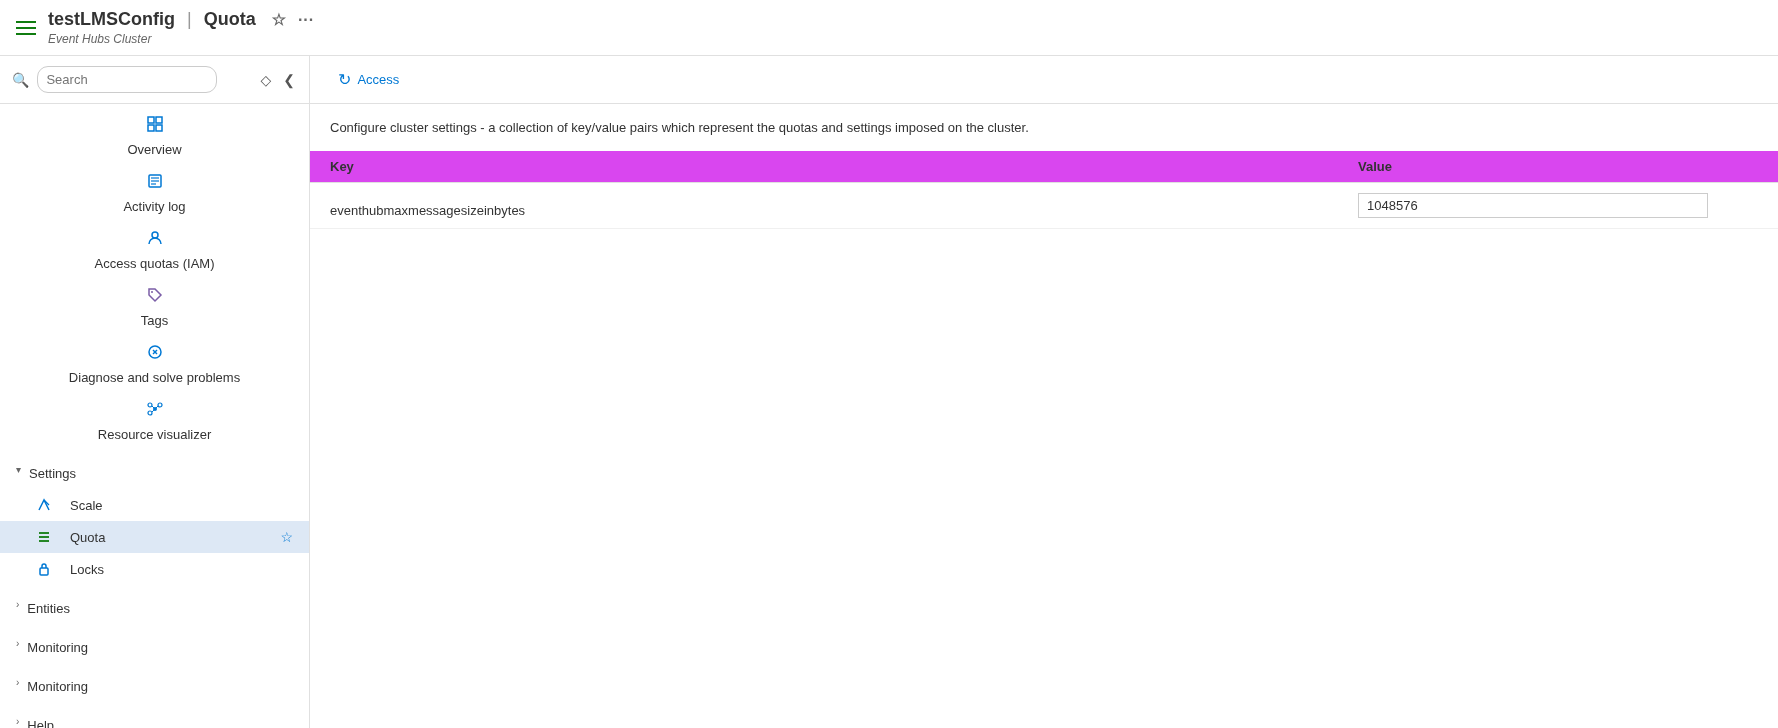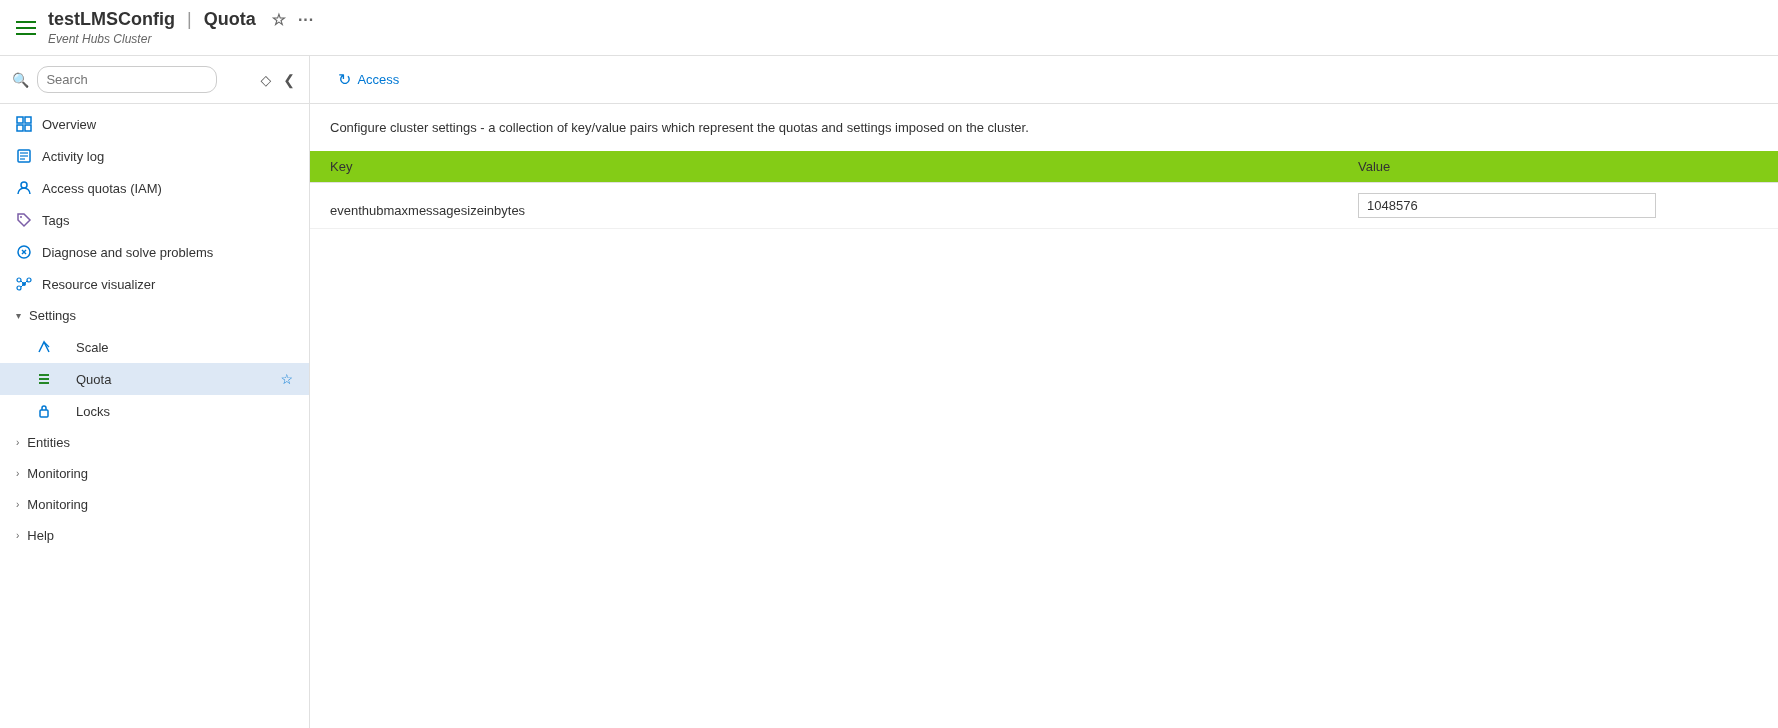--- a/index.html
+++ b/index.html
@@ -65,39 +65,40 @@
     .sidebar-icon-btn { cursor: pointer; color: #555; font-size: 14px; background: none; border: none; padding: 2px; }
 
     .sidebar-nav { padding: 4px 0; }
     .nav-item {
       display: flex;
       align-items: center;
       padding: 8px 16px;
       cursor: pointer;
       gap: 10px;
       position: relative;
+      flex-direction: column;
     }
     .nav-item-icon { width: 16px; height: 16px; display: flex; align-items: center; justify-content: center; flex-shrink: 0; }
     .nav-item-label { font-size: 13px; color: #333; flex: 1; }
     .nav-item-star { margin-left: auto; color: #0078d4; font-size: 14px; }
     .nav-section-header {
       display: flex;
       align-items: center;
       padding: 8px 16px;
       cursor: pointer;
       gap: 8px;
     }
     .nav-section-chevron { font-size: 10px; color: #666; }
-    .nav-section-label { font-size: 13px; color: #333; font-weight: 500; }
+    .nav-section-label { font-size: 13px; color: #333; font-weight: 500; margin-top: 8px; }
     .nav-sub-item {
       display: flex;
       align-items: center;
       padding: 8px 16px 8px 36px;
       cursor: pointer;
-      gap: 24px;
+      gap: 18px;
     }
     .nav-sub-item.active { background: #dde8f5; }
     .nav-sub-icon { width: 16px; height: 16px; display: flex; align-items: center; justify-content: center; flex-shrink: 0; }
     .nav-sub-label { font-size: 13px; color: #333; flex: 1; }
 
     
     .content-area {
       flex: 1;
       overflow-y: auto;
       padding: 0;
@@ -125,23 +126,23 @@
 
     .content-description {
       padding: 16px 20px;
       font-size: 13px;
       color: #333;
     }
     .quota-table-header {
       display: flex;
       padding: 8px 20px;
       border-bottom: 1px solid #e0e0e0;
-      font-weight: 400;
-      font-size: 13px;
-      background: #84cc16;
+      font-weight: 700;
+      font-size: 13px;
+      background: #d946ef;
     }
     .col-key { flex: 1; color: #333; }
     .col-value { width: 400px; color: #333; }
 
     .quota-row {
       display: flex;
       align-items: flex-end;
       padding: 10px 20px;
       border-bottom: 1px solid #f0f0f0;
     }
@@ -150,21 +151,21 @@
       margin: 4px 16px;
       padding: 10px 4px;
     }
     .quota-row-key { flex: 1; font-size: 13px; color: #333; padding-left: 0; }
     .quota-row.highlighted .quota-row-key { padding-left: 12px; }
     .quota-row-value { width: 400px; }
     .value-input {
       border: 1px solid #ccc;
       padding: 4px 8px;
       font-size: 13px;
-      width: 298px;
+      width: 350px;
       color: #333;
       background: #fff;
     }
 
     
     .icon-overview { color: #0078d4; }
     .icon-activity { color: #0078d4; }
     .icon-access { color: #0078d4; }
     .icon-tags { color: #7b5ea7; }
     .icon-diagnose { color: #0078d4; }

